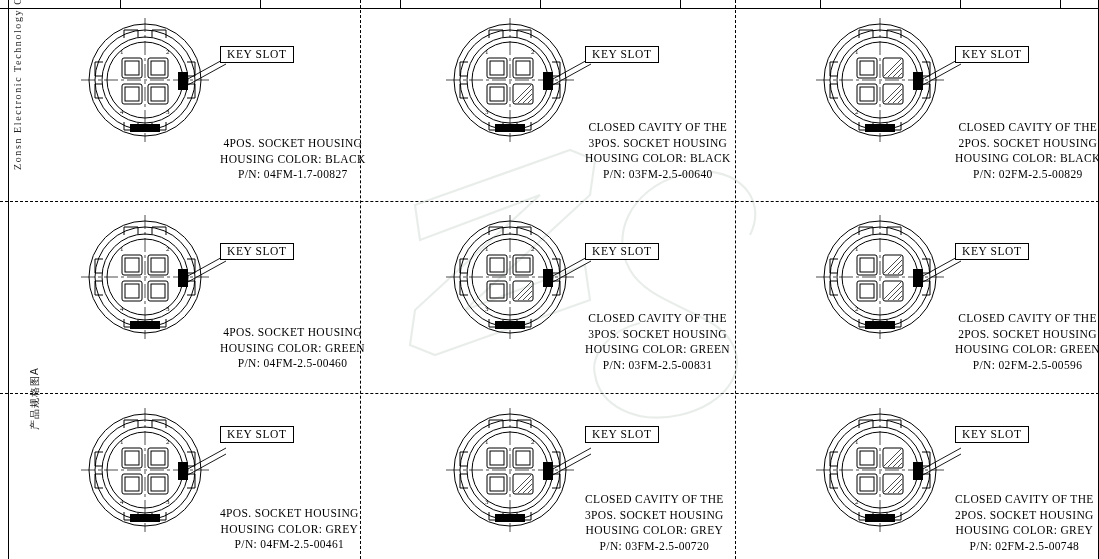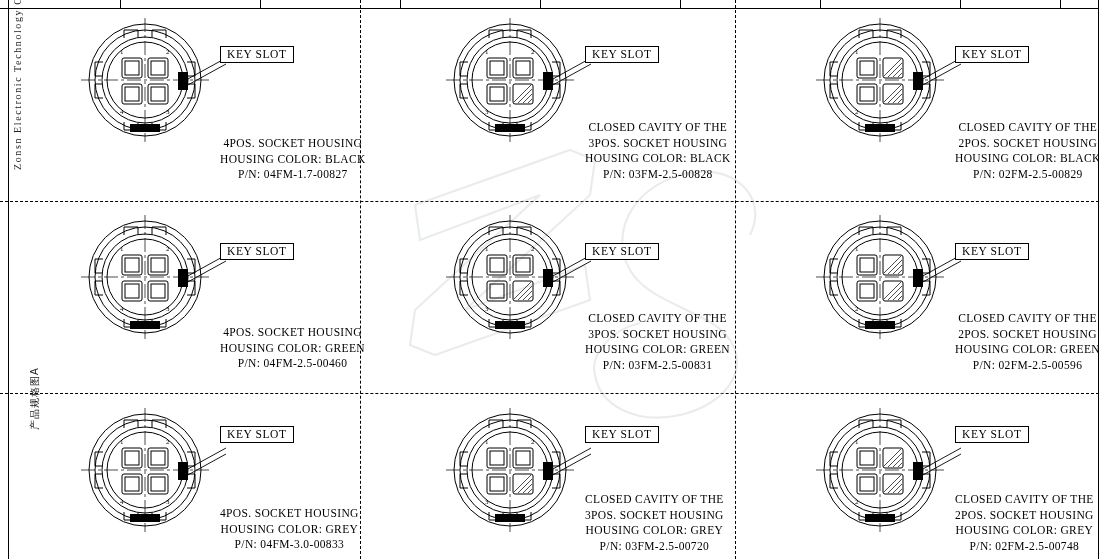--- a/index.html
+++ b/index.html
@@ -256,21 +256,21 @@
       </g>
       <path d="M126,66 L166,44" stroke="#000" fill="none" stroke-width="0.9"></path>
       <path d="M126,72 L166,50" stroke="#000" fill="none" stroke-width="0.9"></path>
     </svg>
   </div>
   <div class="keyslot" style="left:190px; top:38px;">KEY SLOT</div>
   <div class="spec" style="left:190px; top:112px;">
     <div>CLOSED CAVITY OF THE</div>
     <div>3POS. SOCKET HOUSING</div>
     <div>HOUSING COLOR: BLACK</div>
-    <div>P/N: 03FM-2.5-00828</div>
+    <div>P/N: 03FM-2.5-00640</div>
   </div>
 </div>
 
 <div class="cell" style="left:765px; top:8px;">
   <div class="drawing">
     <svg width="170" height="130" viewBox="0 0 170 130">
       <g stroke="#000" fill="none" stroke-width="1">
         <path d="M85,4 L85,128" stroke-dasharray="14,3,3,3" stroke-width="0.7"></path>
         <path d="M21,66 L149,66" stroke-dasharray="14,3,3,3" stroke-width="0.7"></path>
         <circle cx="85" cy="66" r="56"></circle>
@@ -490,21 +490,21 @@
         <text x="106" y="100">3</text>
       </g>
       <path d="M126,66 L166,44" stroke="#000" fill="none" stroke-width="0.9"></path>
       <path d="M126,72 L166,50" stroke="#000" fill="none" stroke-width="0.9"></path>
     </svg>
   </div>
   <div class="keyslot" style="left:190px; top:28px;">KEY SLOT</div>
   <div class="spec" style="left:190px; top:108px;">
     <div>4POS. SOCKET HOUSING</div>
     <div>HOUSING COLOR: GREY</div>
-    <div>P/N: 04FM-3.0-00833</div>
+    <div>P/N: 04FM-2.5-00461</div>
   </div>
 </div>
 
 <div class="cell" style="left:395px; top:398px;">
   <div class="drawing">
     <svg width="170" height="130" viewBox="0 0 170 130">
       <g stroke="#000" fill="none" stroke-width="1">
         <path d="M85,4 L85,128" stroke-dasharray="14,3,3,3" stroke-width="0.7"></path>
         <path d="M21,66 L149,66" stroke-dasharray="14,3,3,3" stroke-width="0.7"></path>
         <circle cx="85" cy="66" r="56"></circle>

